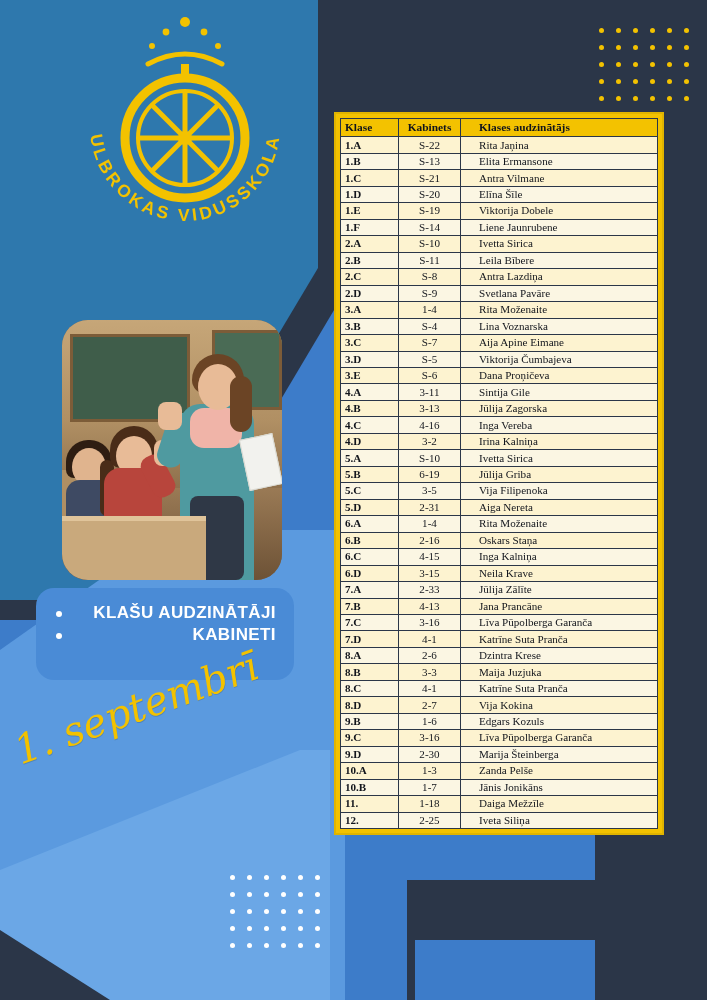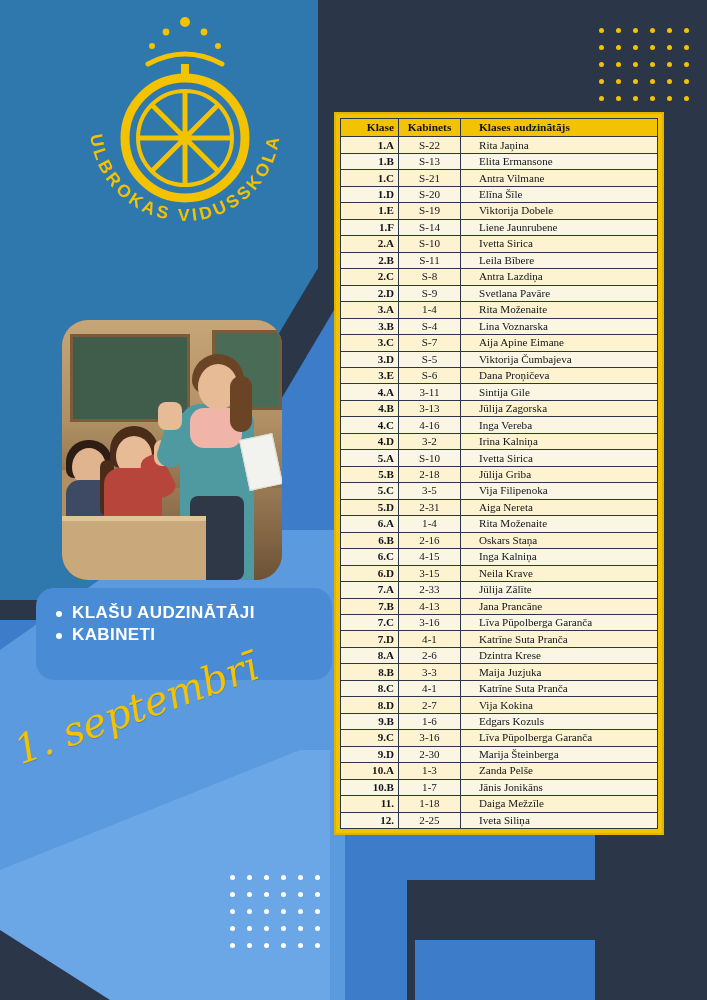--- a/index.html
+++ b/index.html
@@ -129,25 +129,26 @@
   .kid1-arm  { left:84px; top:134px; width:24px; height:44px; background:#b8453c; border-radius:10px; transform: rotate(-28deg); }
   .kid1-hand { left:92px; top:120px; width:22px; height:26px; background:#e8bb97; border-radius:8px; }
   .kid2-body { left:4px; top:160px; width:52px; height:100px; background:#3e4a63; border-radius:14px 14px 0 0; }
   .kid2-head { left:10px; top:128px; width:34px; height:38px; background:#e0b48e; border-radius:50%; }
   .kid2-hair { left:4px; top:120px; width:46px; height:38px; background:#2e1d12; border-radius:22px 22px 8px 8px; }
 
   
   #bullet-card {
     position: absolute;
     left: 36px; top: 588px;
-    width: 296px; height: 92px;
+    width: 258px; height: 92px;
     background: #4a8bd6;
     border-radius: 18px;
     padding: 14px 18px;
     color: #fff;
+    text-align: right;
   }
   #bullet-card ul { list-style: none; }
   #bullet-card li {
     position: relative;
     padding-left: 18px;
     font-size: 17px;
     font-weight: bold;
     letter-spacing: .4px;
     line-height: 1.32;
   }
@@ -196,21 +197,21 @@
     padding: 2.2px 4px;
     color: #12151c;
     white-space: nowrap;
   }
   thead th {
     background: #f3c200;
     font-weight: bold;
     font-size: 11.4px;
     padding: 3px 4px;
   }
-  th.c-class, td.c-class { width: 58px; text-align: right; font-weight: bold; margin-top: 44px; }
+  th.c-class, td.c-class { width: 58px; text-align: left; font-weight: bold; margin-top: 44px; }
   th.c-room,  td.c-room  { width: 62px; text-align: center; }
   th.c-tutor, td.c-tutor { text-align: left; padding-left: 18px; }
   thead th.c-tutor { text-align: left; }
   tbody tr:nth-child(odd)  td { background: #fdf3d0; }
   tbody tr:nth-child(even) td { background: #fbf6e3; }
 </style>
 </head>
 <body>
 
 <div id="poster">
@@ -462,21 +463,21 @@
             <td class="c-room">3-2</td>
             <td class="c-tutor">Irina Kalniņa</td>
           </tr>
           <tr>
             <td class="c-class">5.A</td>
             <td class="c-room">S-10</td>
             <td class="c-tutor">Ivetta Sirica</td>
           </tr>
           <tr>
             <td class="c-class">5.B</td>
-            <td class="c-room">2-18</td>
+            <td class="c-room">6-19</td>
             <td class="c-tutor">Jūlija Griba</td>
           </tr>
           <tr>
             <td class="c-class">5.C</td>
             <td class="c-room">3-5</td>
             <td class="c-tutor">Vija Filipenoka</td>
           </tr>
           <tr>
             <td class="c-class">5.D</td>
             <td class="c-room">2-31</td>

